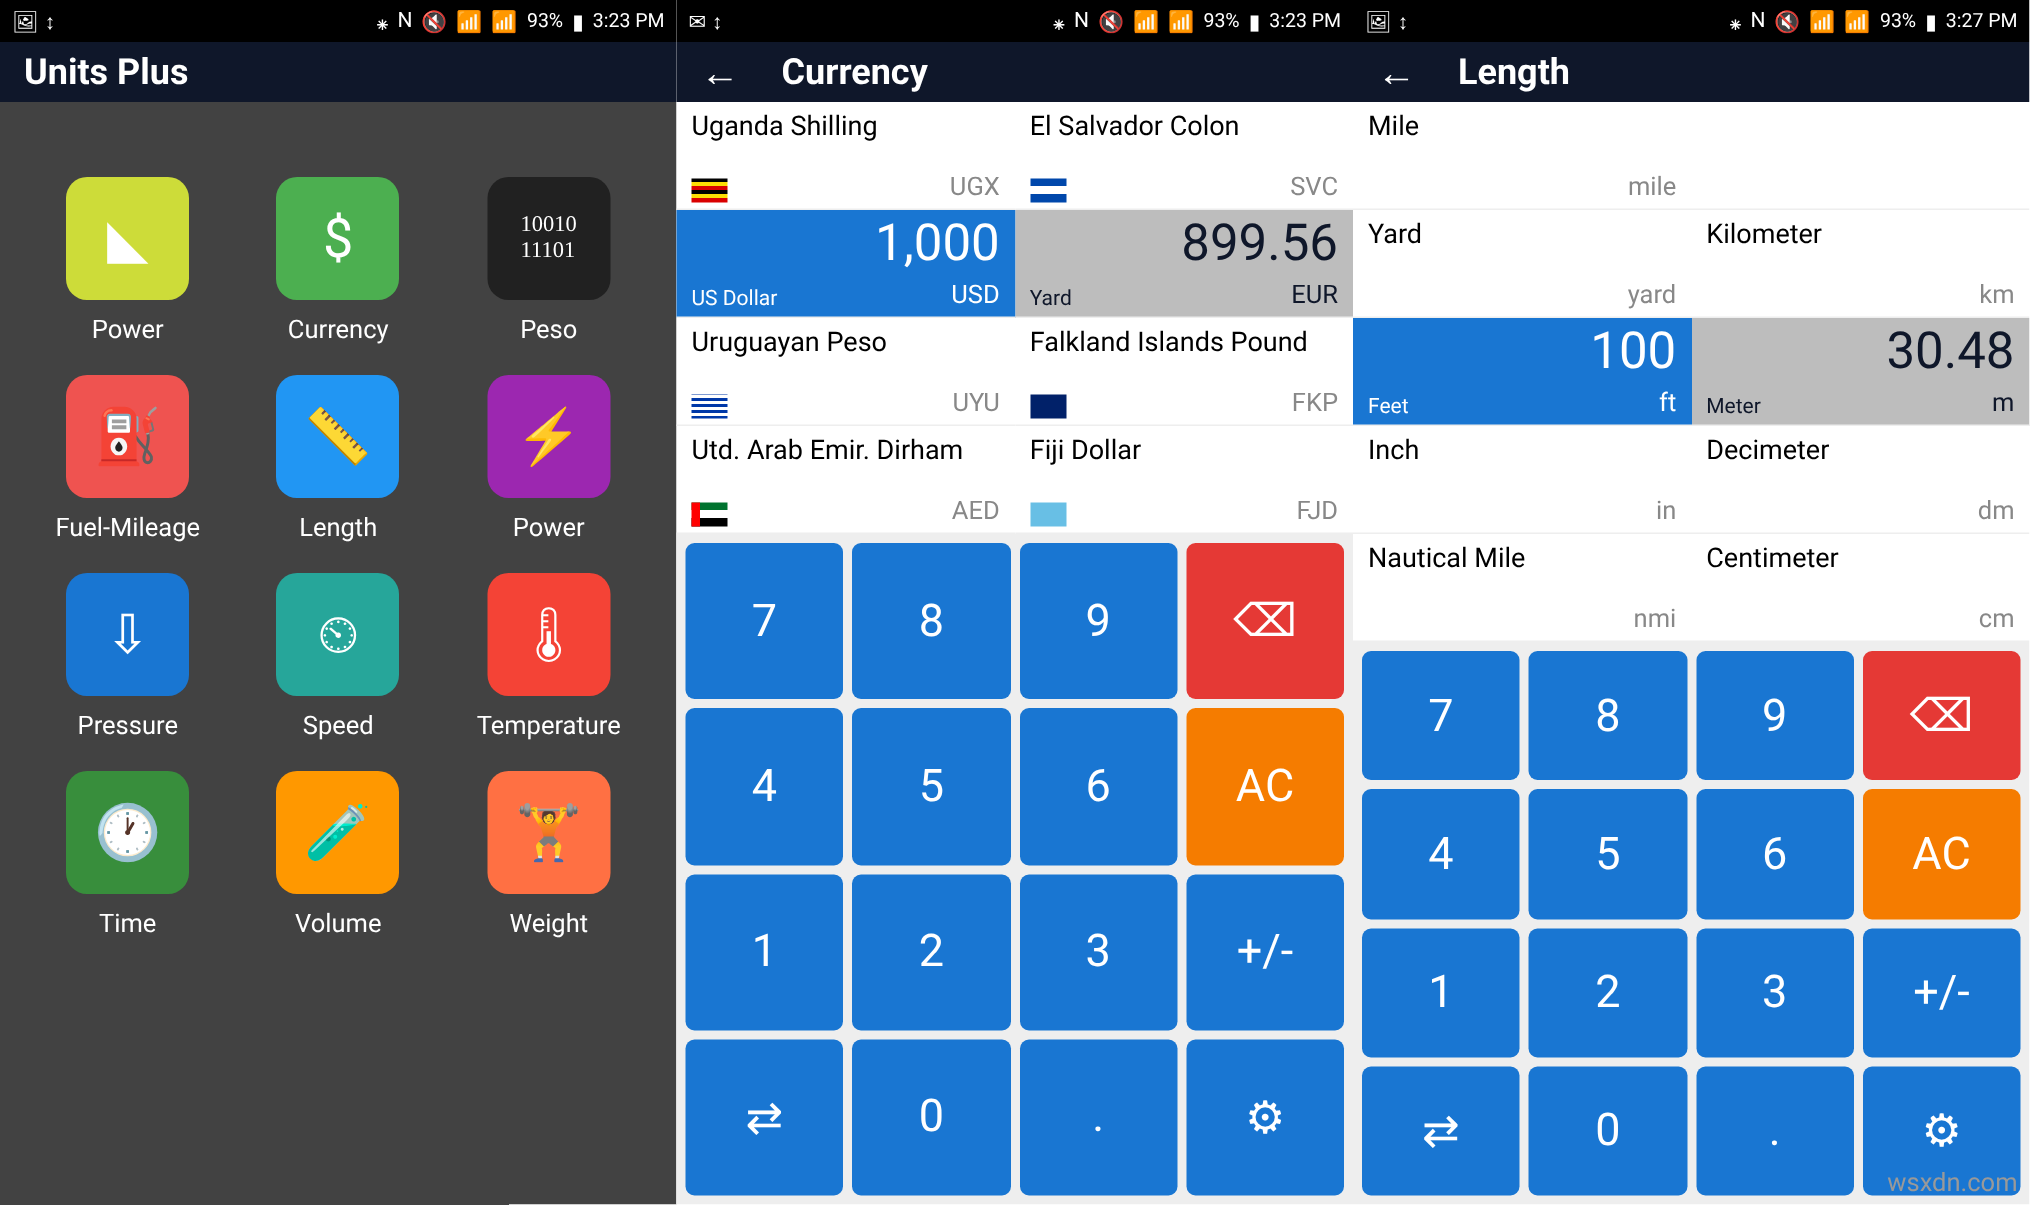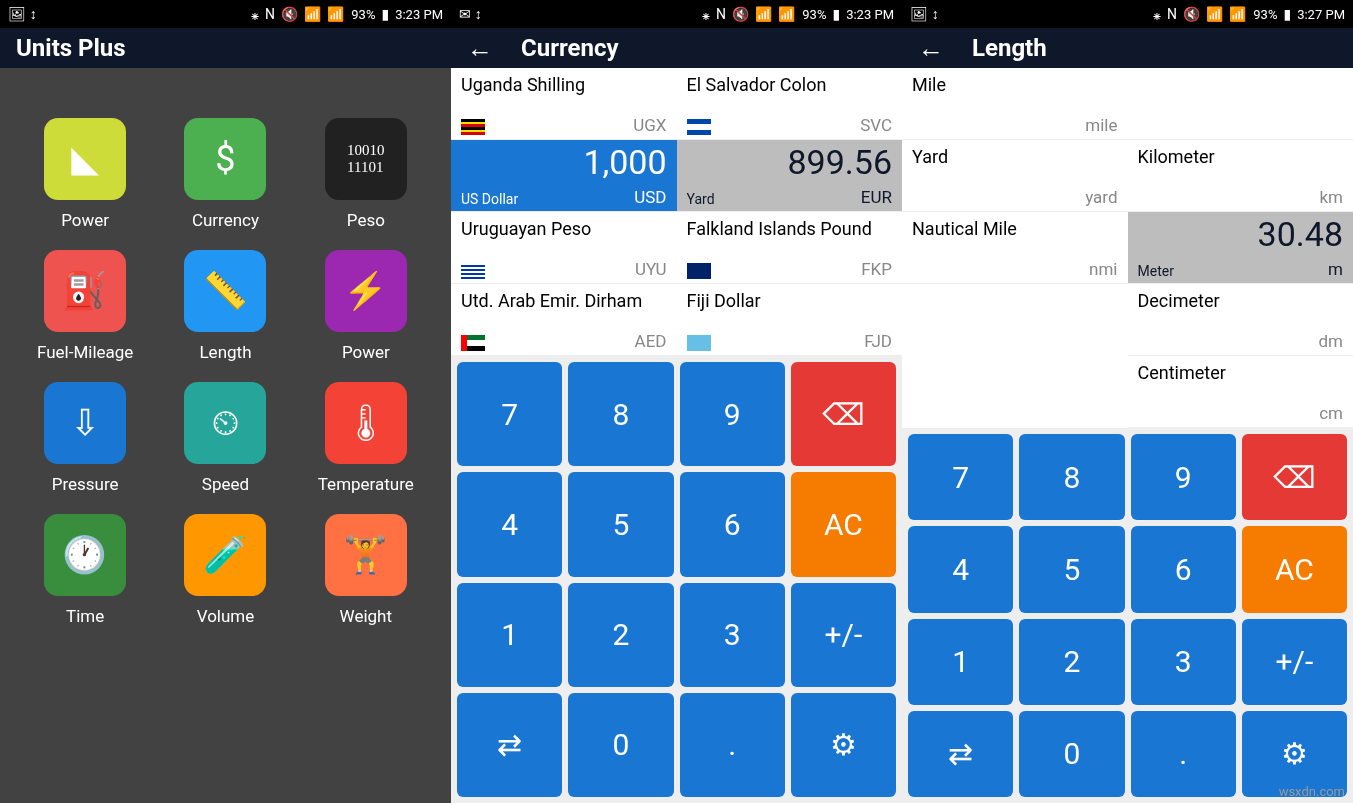--- a/index.html
+++ b/index.html
@@ -35,21 +35,21 @@
 .unit-value { font-size: 34px; text-align: right; margin-top:-4px; }
 .unit-row.value-row { justify-content: space-between; }
 .unit-row.value-row .unit-bottom { margin-top: auto; }
 .unit-row.value-row .unit-name-small { font-size: 14px; }
 
 .keypad { flex: 1; display: grid; grid-template-columns: repeat(4,1fr); grid-template-rows: repeat(4,1fr); gap: 6px; padding: 6px; background: #eee; }
 .key { background: #1976d2; color: #fff; border-radius: 6px; display: flex; align-items: center; justify-content: center; font-size: 30px; cursor: pointer; user-select: none; }
 .key.red { background: #e53935; }
 .key.orange { background: #f57c00; }
 
-.watermark { position: fixed; bottom: 4px; right: 8px; font-size: 13px; color: #999; }
+.watermark { position: fixed; bottom: 4px; right: 8px; font-size: 17px; color: #999; }
 
 
 .flag-ug { background: linear-gradient(#000 0 16%,#fcdc04 16% 33%,#d90000 33% 50%,#000 50% 66%,#fcdc04 66% 83%,#d90000 83% 100%); }
 .flag-ua { background: linear-gradient(#0057b7 0 50%,#ffd700 50% 100%); }
 .flag-uy { background: repeating-linear-gradient(#fff 0 2px,#0038a8 2px 4px); position:relative; }
 .flag-ae { background: linear-gradient(90deg,#f00 0 25%,transparent 25%),linear-gradient(#00732f 0 33%,#fff 33% 66%,#000 66% 100%); }
 .flag-sv { background: linear-gradient(#0047ab 0 33%,#fff 33% 66%,#0047ab 66% 100%); }
 .flag-et { background: linear-gradient(#078930 0 33%,#fcdd09 33% 66%,#da121a 66% 100%); }
 .flag-fk { background: #012169; }
 .flag-fj { background: #68bfe5; }
@@ -263,20 +263,34 @@
             <span class="unit-abbr">mile</span>
           </div>
         </div>
         <div class="unit-row">
           <div class="unit-name">Yard</div>
           <div class="unit-bottom">
             <span></span>
             <span class="unit-abbr">yard</span>
           </div>
         </div>
+        <div class="unit-row selected value-row">
+          <div class="unit-value">100</div>
+          <div class="unit-bottom">
+            <span class="unit-name-small">Feet</span>
+            <span class="unit-abbr">ft</span>
+          </div>
+        </div>
+        <div class="unit-row">
+          <div class="unit-name">Inch</div>
+          <div class="unit-bottom">
+            <span></span>
+            <span class="unit-abbr">in</span>
+          </div>
+        </div>
         <div class="unit-row">
           <div class="unit-name">Nautical Mile</div>
           <div class="unit-bottom">
             <span></span>
             <span class="unit-abbr">nmi</span>
           </div>
         </div>
       </div>
     <div class="unit-col" id="p3r">
         <div class="unit-row">

